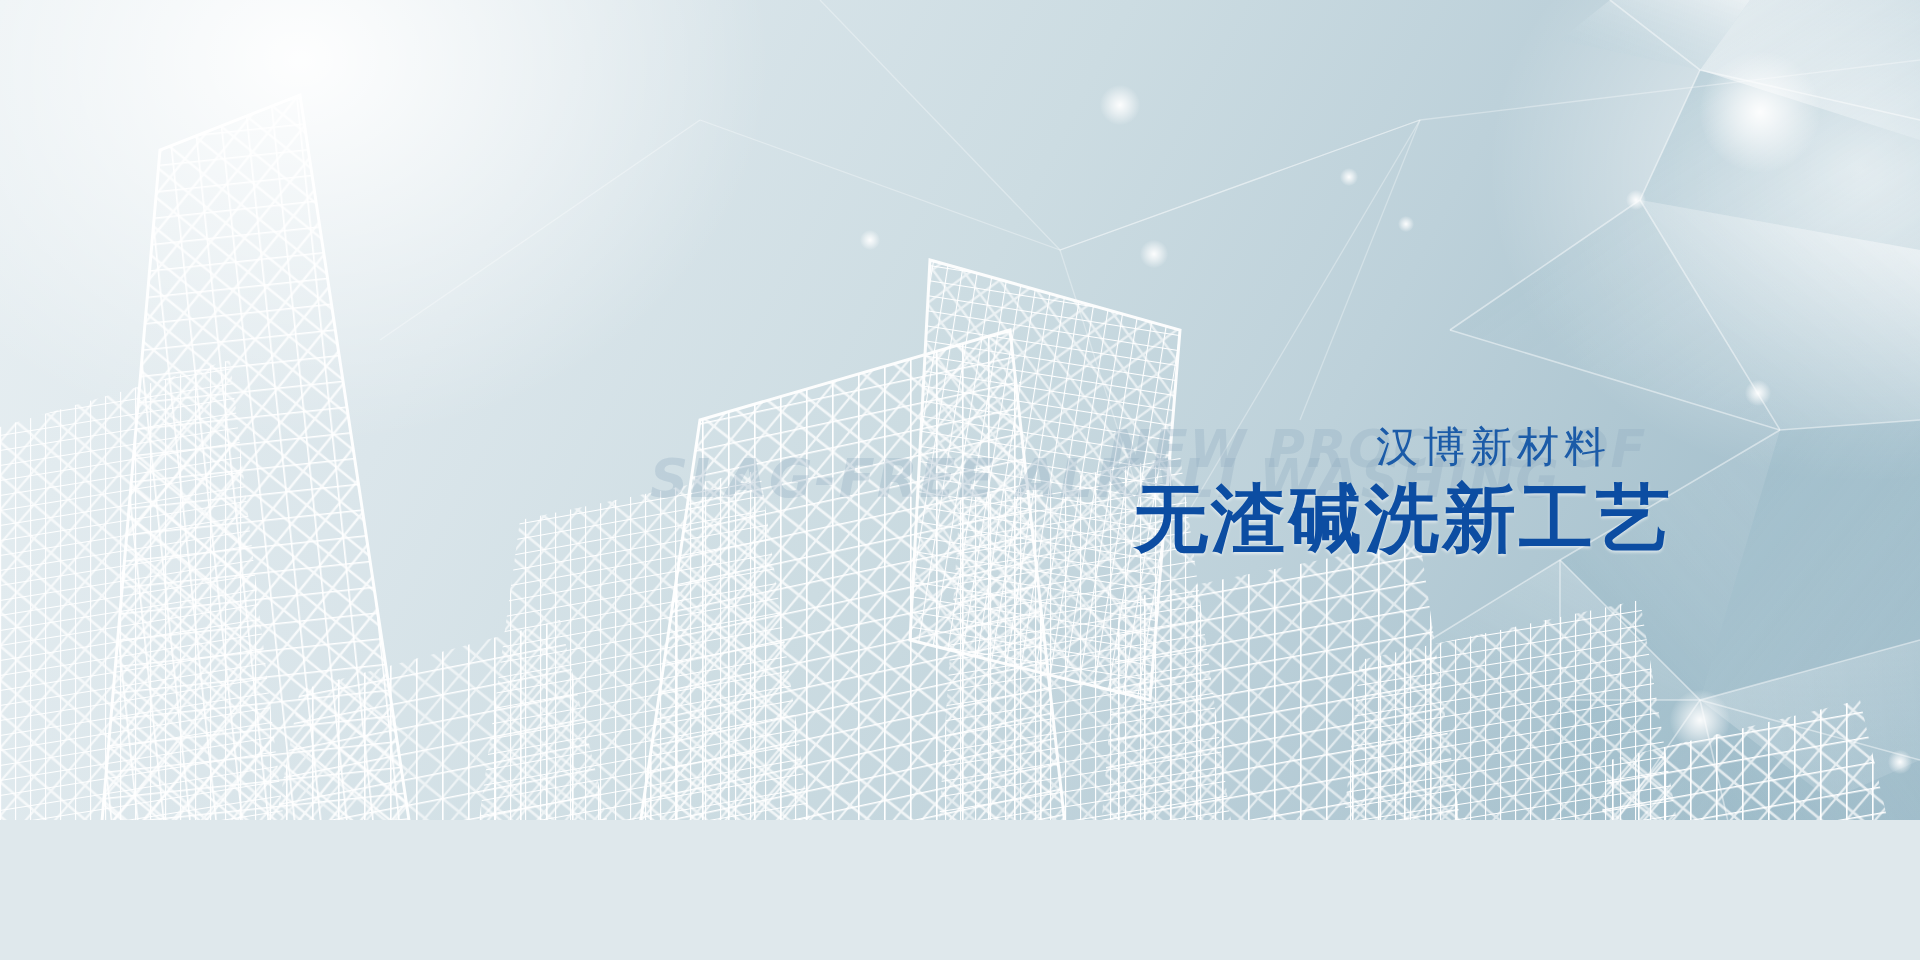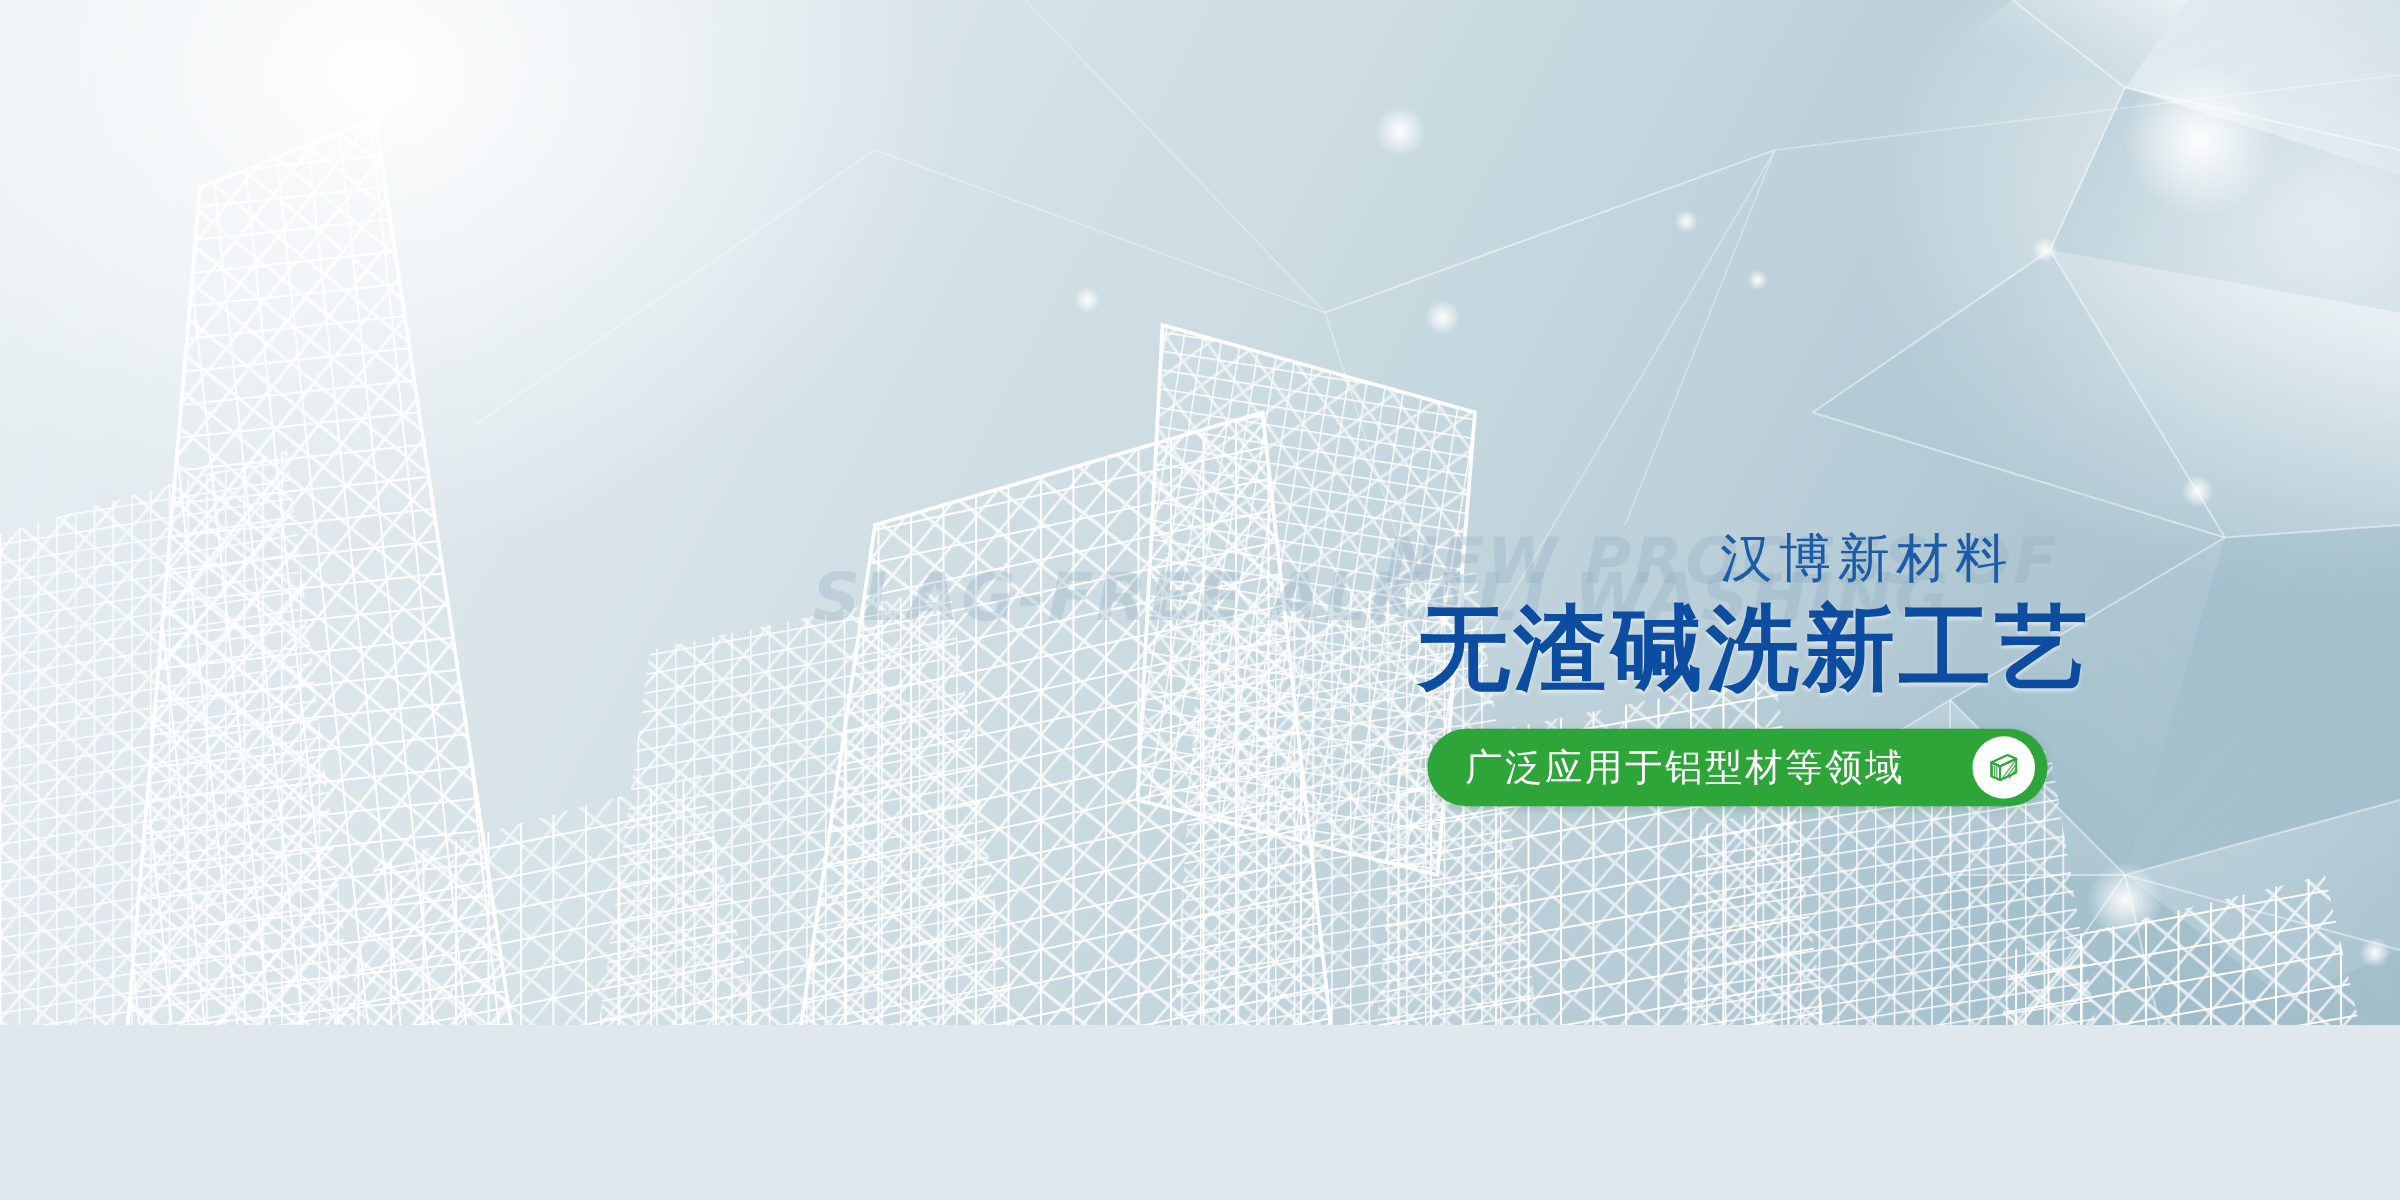--- a/index.html
+++ b/index.html
@@ -258,35 +258,15 @@
 
   <div class="content">
 
     <div class="wm wm1">NEW PROCESS OF</div>
     <div class="wm wm2">SLAG-FREE ALKALI WASHING</div>
 
     <div class="brand">汉博新材料</div>
 
     <div class="headline">无渣碱洗新工艺</div>
 
-    <div class="pill">
-      <span class="pill-label">广泛应用于铝型材等领域</span>
-      <span class="pill-icon">
-        <svg width="30" height="30" viewBox="0 0 30 30">
-          <g fill="none" stroke="#2ea539" stroke-width="1.6" stroke-linejoin="round">
-            <polygon points="5,11 18,5 25,8 12,14"></polygon>
-            <polygon points="5,11 12,14 12,25 5,22"></polygon>
-            <polygon points="12,14 25,8 25,19 12,25"></polygon>
-          </g>
-          <g stroke="#2ea539" stroke-width="1" opacity=".85">
-            <line x1="13.5" y1="24" x2="24" y2="10"></line>
-            <line x1="16" y1="24.3" x2="24.6" y2="13"></line>
-            <line x1="19" y1="24" x2="24.8" y2="16"></line>
-            <line x1="6" y1="21.5" x2="6" y2="13"></line>
-            <line x1="7.7" y1="22.3" x2="7.7" y2="13.6"></line>
-            <line x1="9.4" y1="23" x2="9.4" y2="14"></line>
-          </g>
-        </svg>
-      </span>
-    </div>
 
   </div>
 </div>
 
 </body></html>

